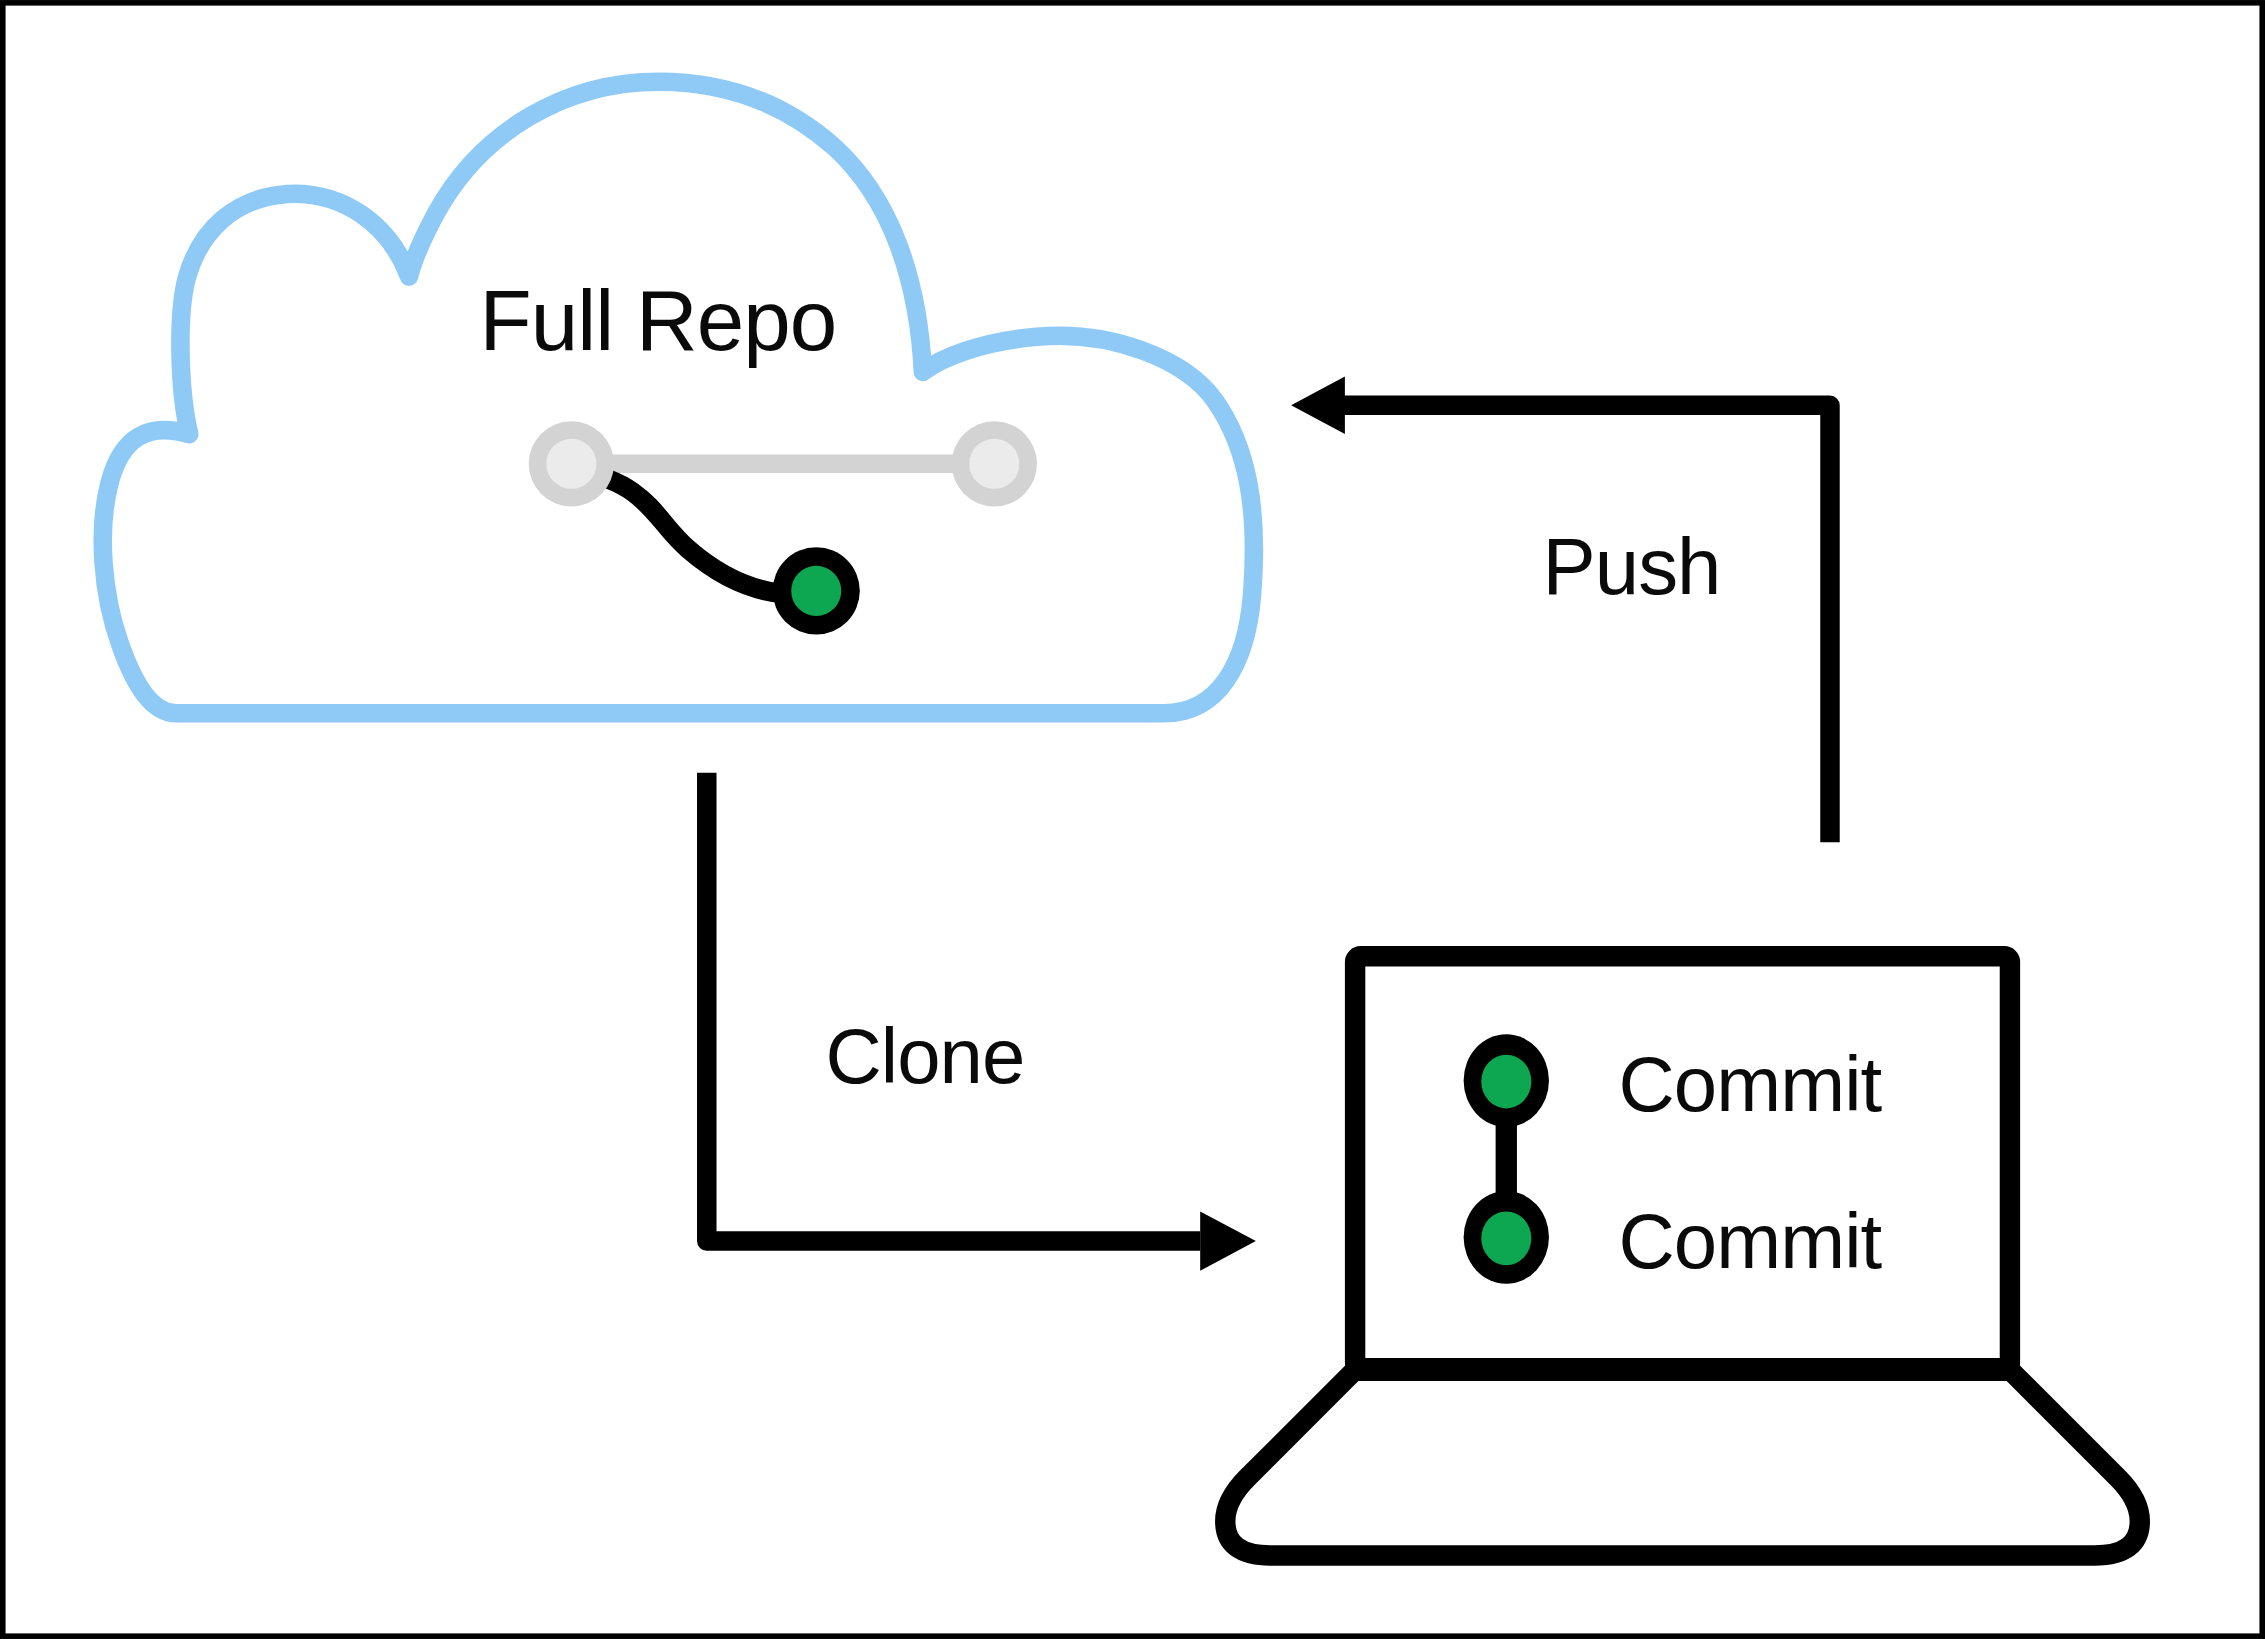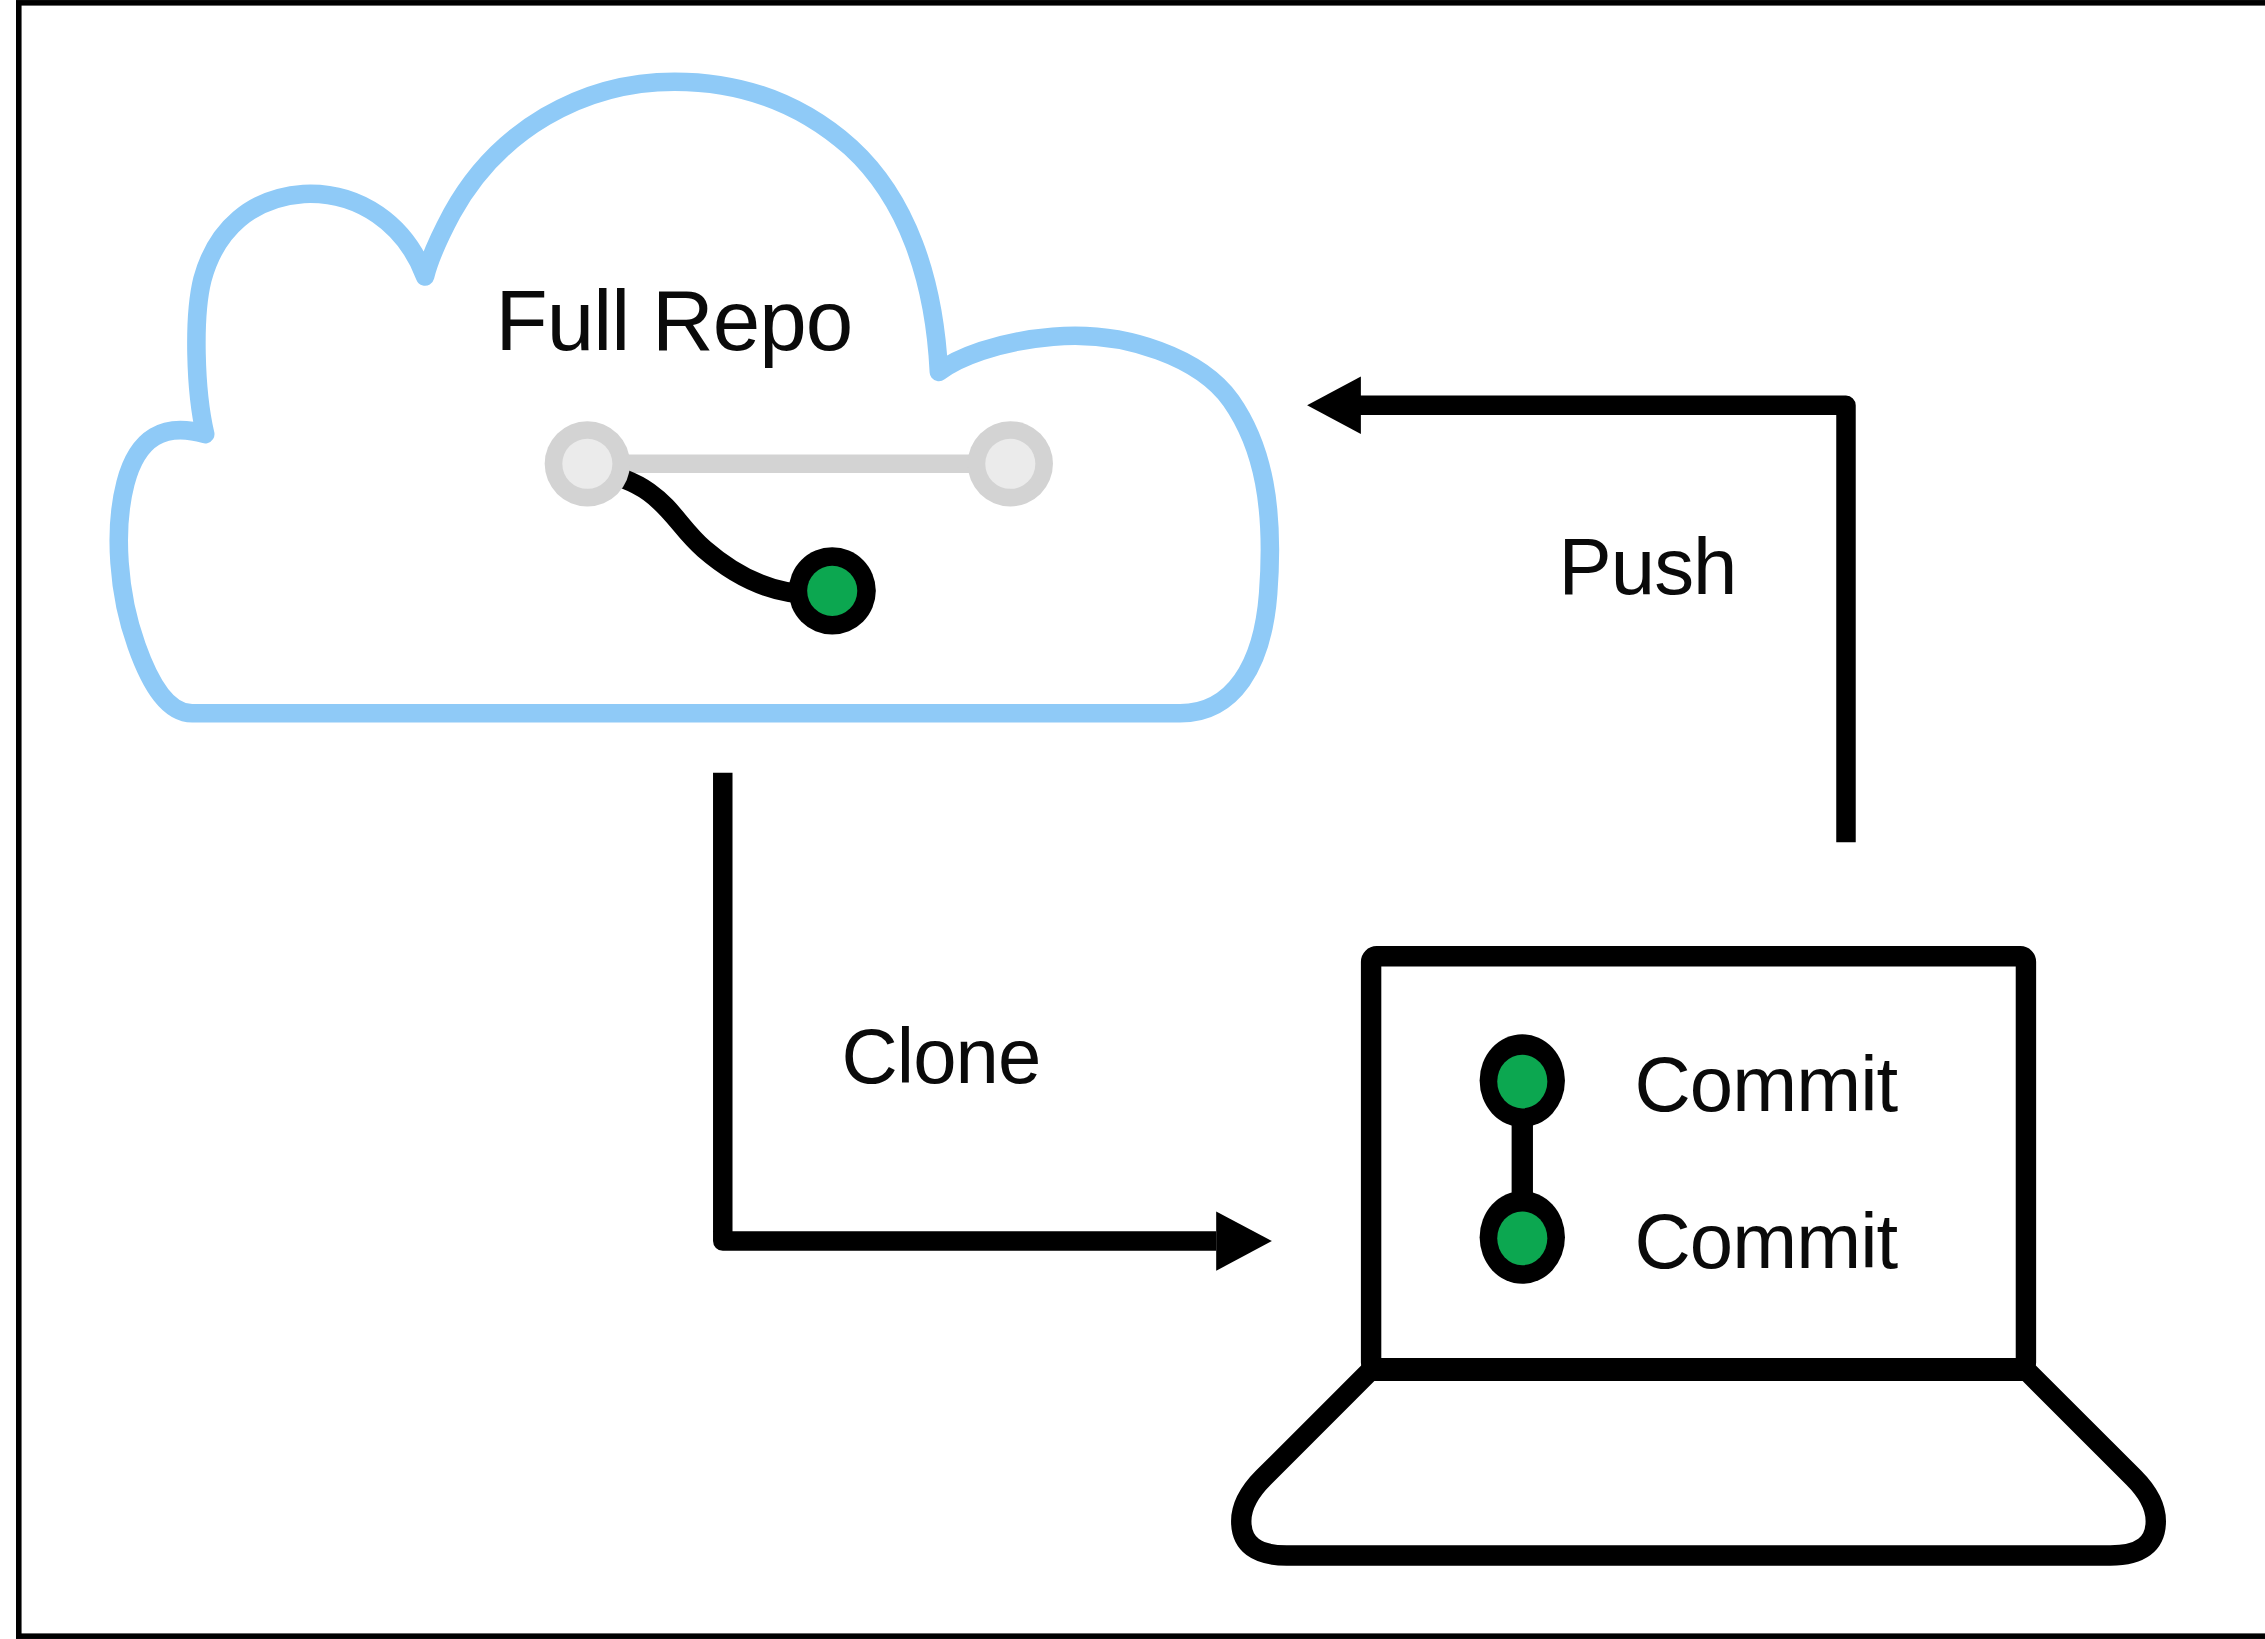--- a/index.html
+++ b/index.html
@@ -1,19 +1,18 @@
 <!DOCTYPE html>
 <html style="font-size:15px"><head>
 <meta charset="utf-8">
 <style>
   html, body { margin: 0; padding: 0; background: #ffffff; }
   .canvas-wrap {
     width: 1889px; height: 1639px; position: relative; background: #ffffff;
     font-family: "Liberation Sans", sans-serif;
-    padding-left: 16px;
   }
   svg { display: block; }
   .ink-stroke { stroke: #000000; fill: none; }
   .ink-fill   { fill: #000000; stroke: none; }
   .shape-white-fill { fill: #ffffff; }
   text.diagram-label {
     fill: #0a0a0a;
     font-family: "Liberation Sans", sans-serif;
     letter-spacing: -1px;
   }

